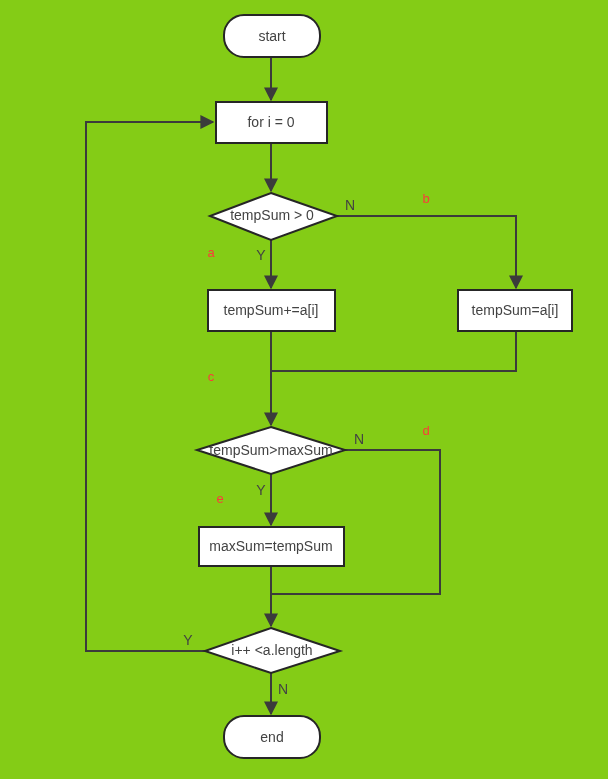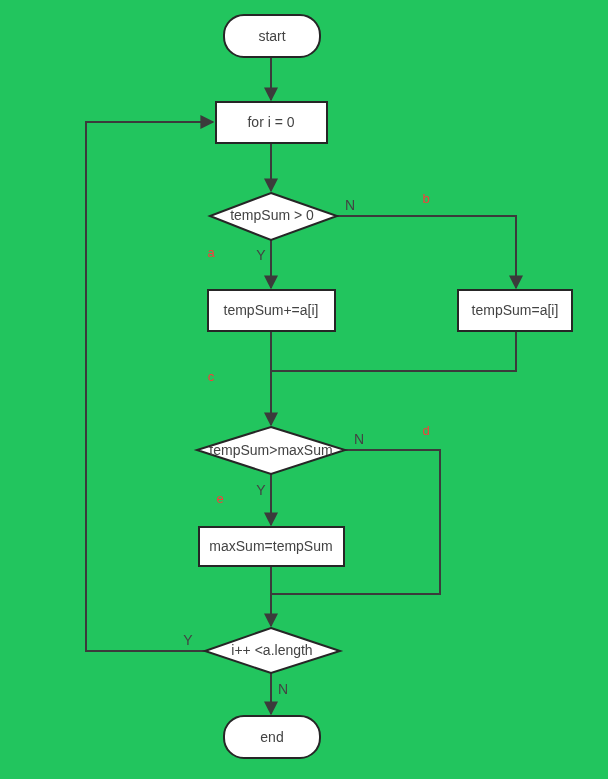--- a/index.html
+++ b/index.html
@@ -8,21 +8,21 @@
     padding: 0;
     background: #ffffff;
   }
   body {
     font-family: "Liberation Sans", sans-serif;
   }
   #flowchart-root {
     position: relative;
     width: 608px;
     height: 779px;
-    background: #22c55e;
+    background: #84cc16;
     overflow: hidden;
   }
   #flow-svg {
     position: absolute;
     top: 0;
     left: 0;
     width: 608px;
     height: 779px;
   }
   .node-shape {

